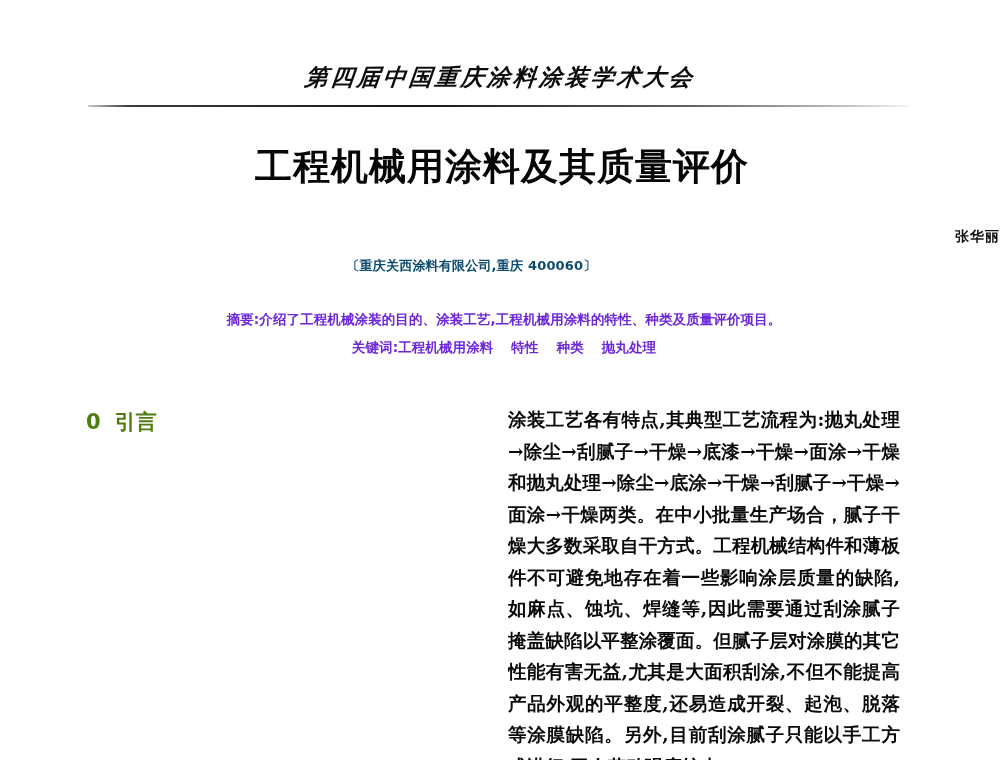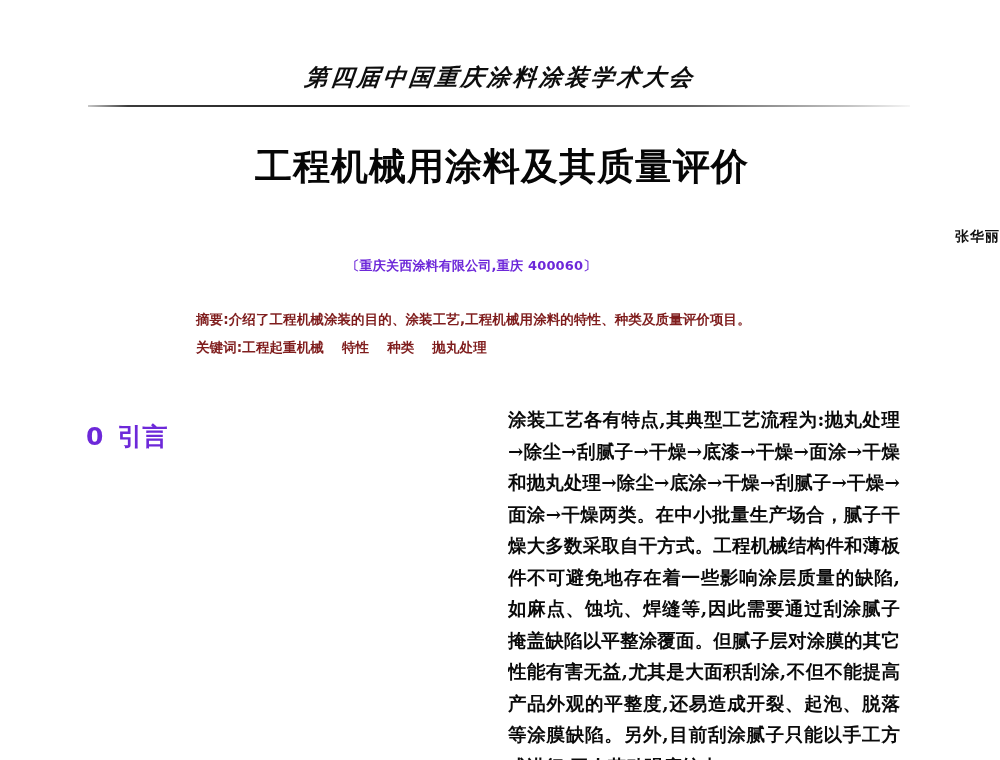--- a/index.html
+++ b/index.html
@@ -93,38 +93,39 @@
   .affiliation {
     position: absolute;
     left: 0;
     top: 257px;
     width: 943px;
     text-align: center;
     font-family: "DejaVu Sans", "Liberation Sans", sans-serif;
     font-size: 13px;
     font-weight: bold;
     letter-spacing: 0.2px;
-    color: #6d28d9;
+    color: #0c4a6e;
   }
 
   
   .abstract-block {
     position: absolute;
     left: 196px;
     top: 306px;
     width: 616px;
   }
   .abstract-line {
     font-family: "DejaVu Sans", "Liberation Sans", sans-serif;
     font-size: 13.5px;
     font-weight: bold;
     line-height: 26px;
     letter-spacing: 0.1px;
-    color: #7f1d1d;
+    color: #6d28d9;
     white-space: nowrap;
+    text-align: center;
   }
   .kw-line {
     margin-top: 2px;
   }
   .kw-gap {
     display: inline-block;
     width: 18px;
   }
 
   
@@ -140,24 +141,24 @@
     top: 0;
     width: 392px;
     height: 356px;
     overflow: hidden;
   }
   .col-left  { left: 86px; }
   .col-right { left: 508px; }
 
   .section-heading {
     font-family: "DejaVu Sans", "Liberation Sans", sans-serif;
-    font-size: 25px;
-    font-weight: bold;
-    color: #6d28d9;
-    margin: 16px 0 14px 0;
+    font-size: 21px;
+    font-weight: bold;
+    color: #4d7c0f;
+    margin: 4px 0 14px 0;
     letter-spacing: 0px;
   }
   .section-heading .sec-num {
     margin-right: 14px;
   }
 
   .body-par {
     font-family: "DejaVu Serif", "Liberation Serif", serif;
     font-size: 18.5px;
     line-height: 31.5px;
@@ -190,21 +191,21 @@
 
   <div class="author">张华丽</div>
 
   <div class="affiliation">〔重庆关西涂料有限公司,重庆 400060〕</div>
 
   <div class="abstract-block">
     <div class="abstract-line">
       <span>摘要:</span><span>介绍了工程机械涂装的目的、涂装工艺,工程机械用涂料的特性、种类及质量评价项目。</span>
     </div>
     <div class="abstract-line kw-line">
-      <span>关键词:</span><span>工程起重机械</span><span class="kw-gap"></span><span>特性</span><span class="kw-gap"></span><span>种类</span><span class="kw-gap"></span><span>抛丸处理</span>
+      <span>关键词:</span><span>工程机械用涂料</span><span class="kw-gap"></span><span>特性</span><span class="kw-gap"></span><span>种类</span><span class="kw-gap"></span><span>抛丸处理</span>
     </div>
   </div>
 
   <div class="columns">
 
     <div class="col col-left">
       <h2 class="section-heading">
         <span class="sec-num">0</span><span>引言</span>
       </h2>
     </div>

